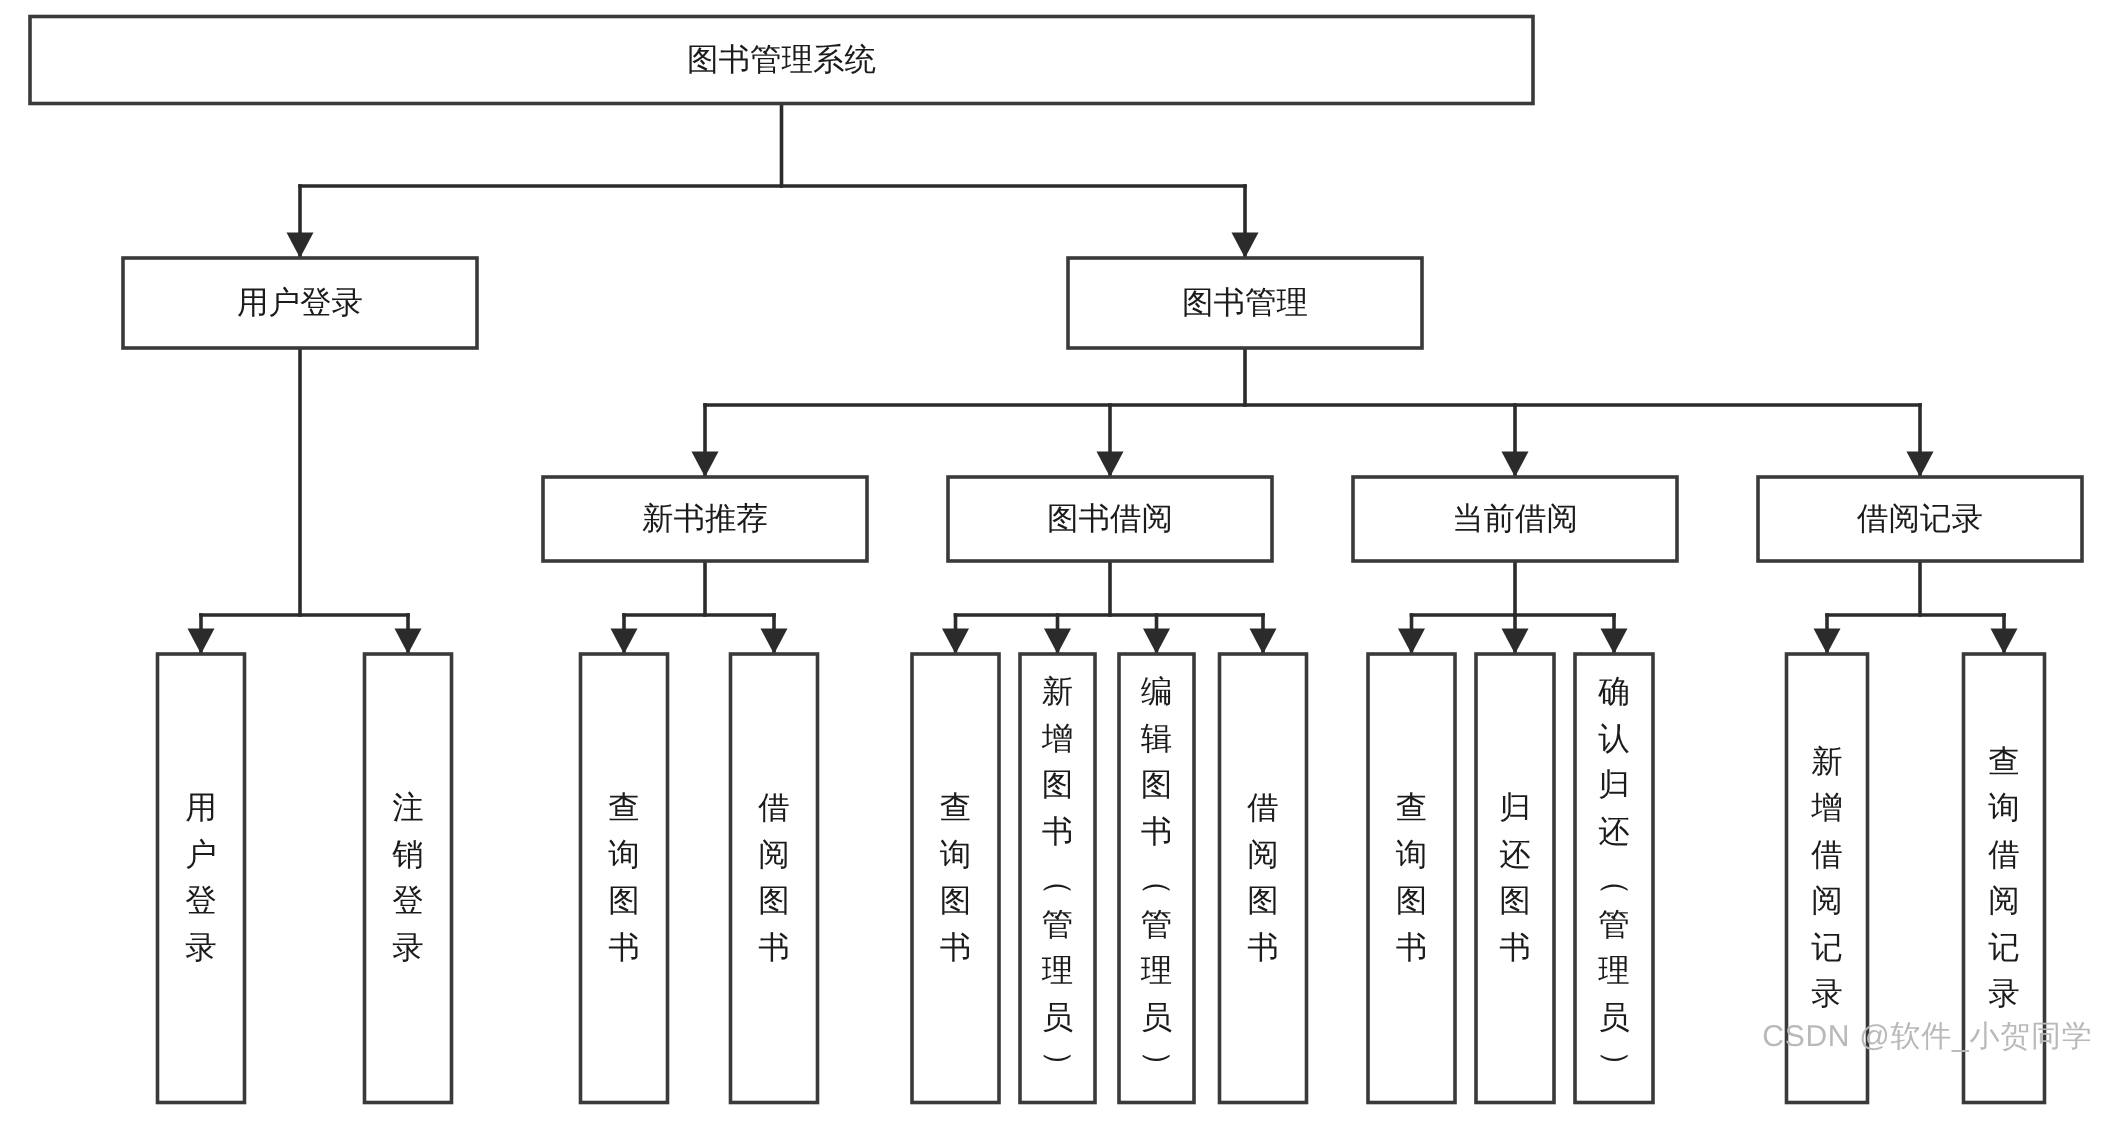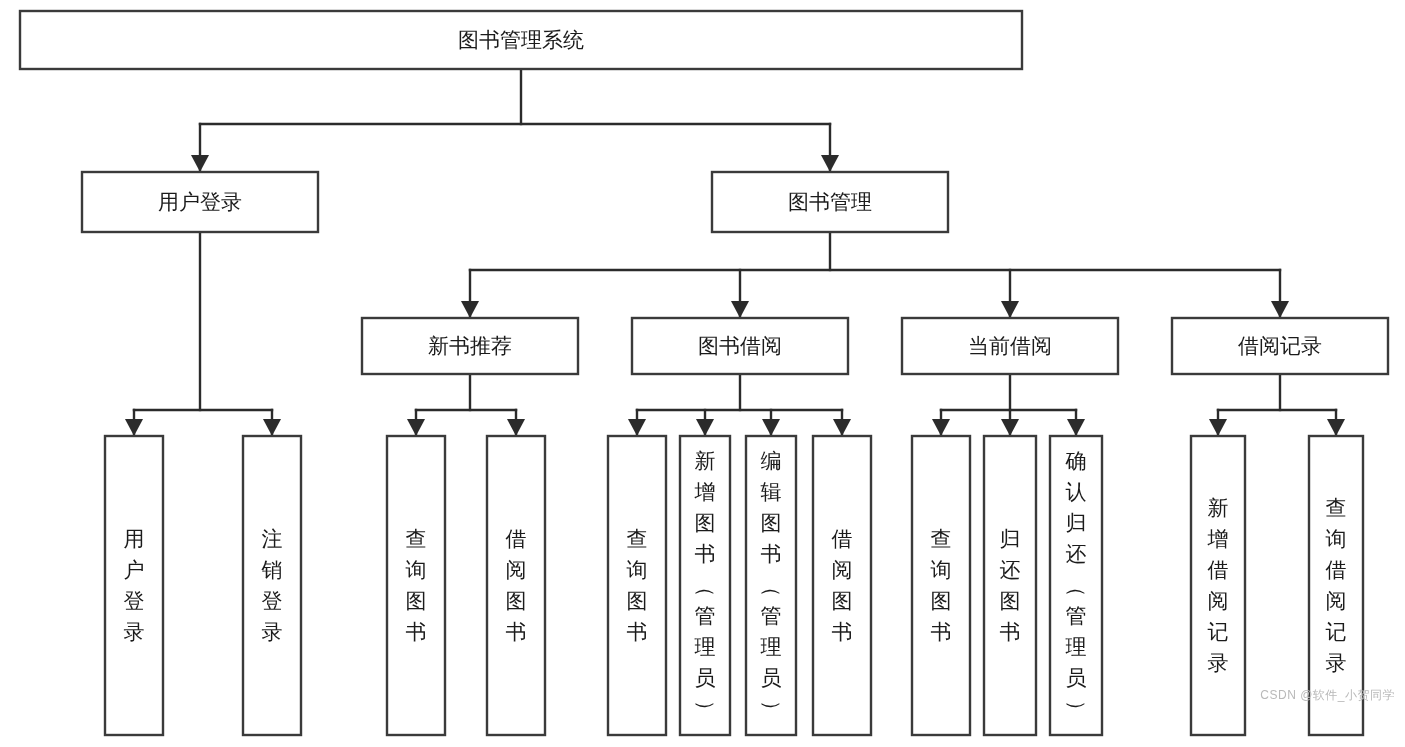--- a/index.html
+++ b/index.html
@@ -46,21 +46,21 @@
     stroke-linecap: square;
   }
   .arrow-head {
     fill: #2b2b2b;
   }
   .watermark {
     position: absolute;
     right: 10px;
     bottom: 6px;
     font-family: "Liberation Sans", sans-serif;
-    font-size: 12px;
+    font-size: 20px;
     color: #b9b9b9;
     letter-spacing: 0.5px;
     white-space: nowrap;
     user-select: none;
   }
 </style>
 </head>
 <body>
 
 <div id="diagram-root">

